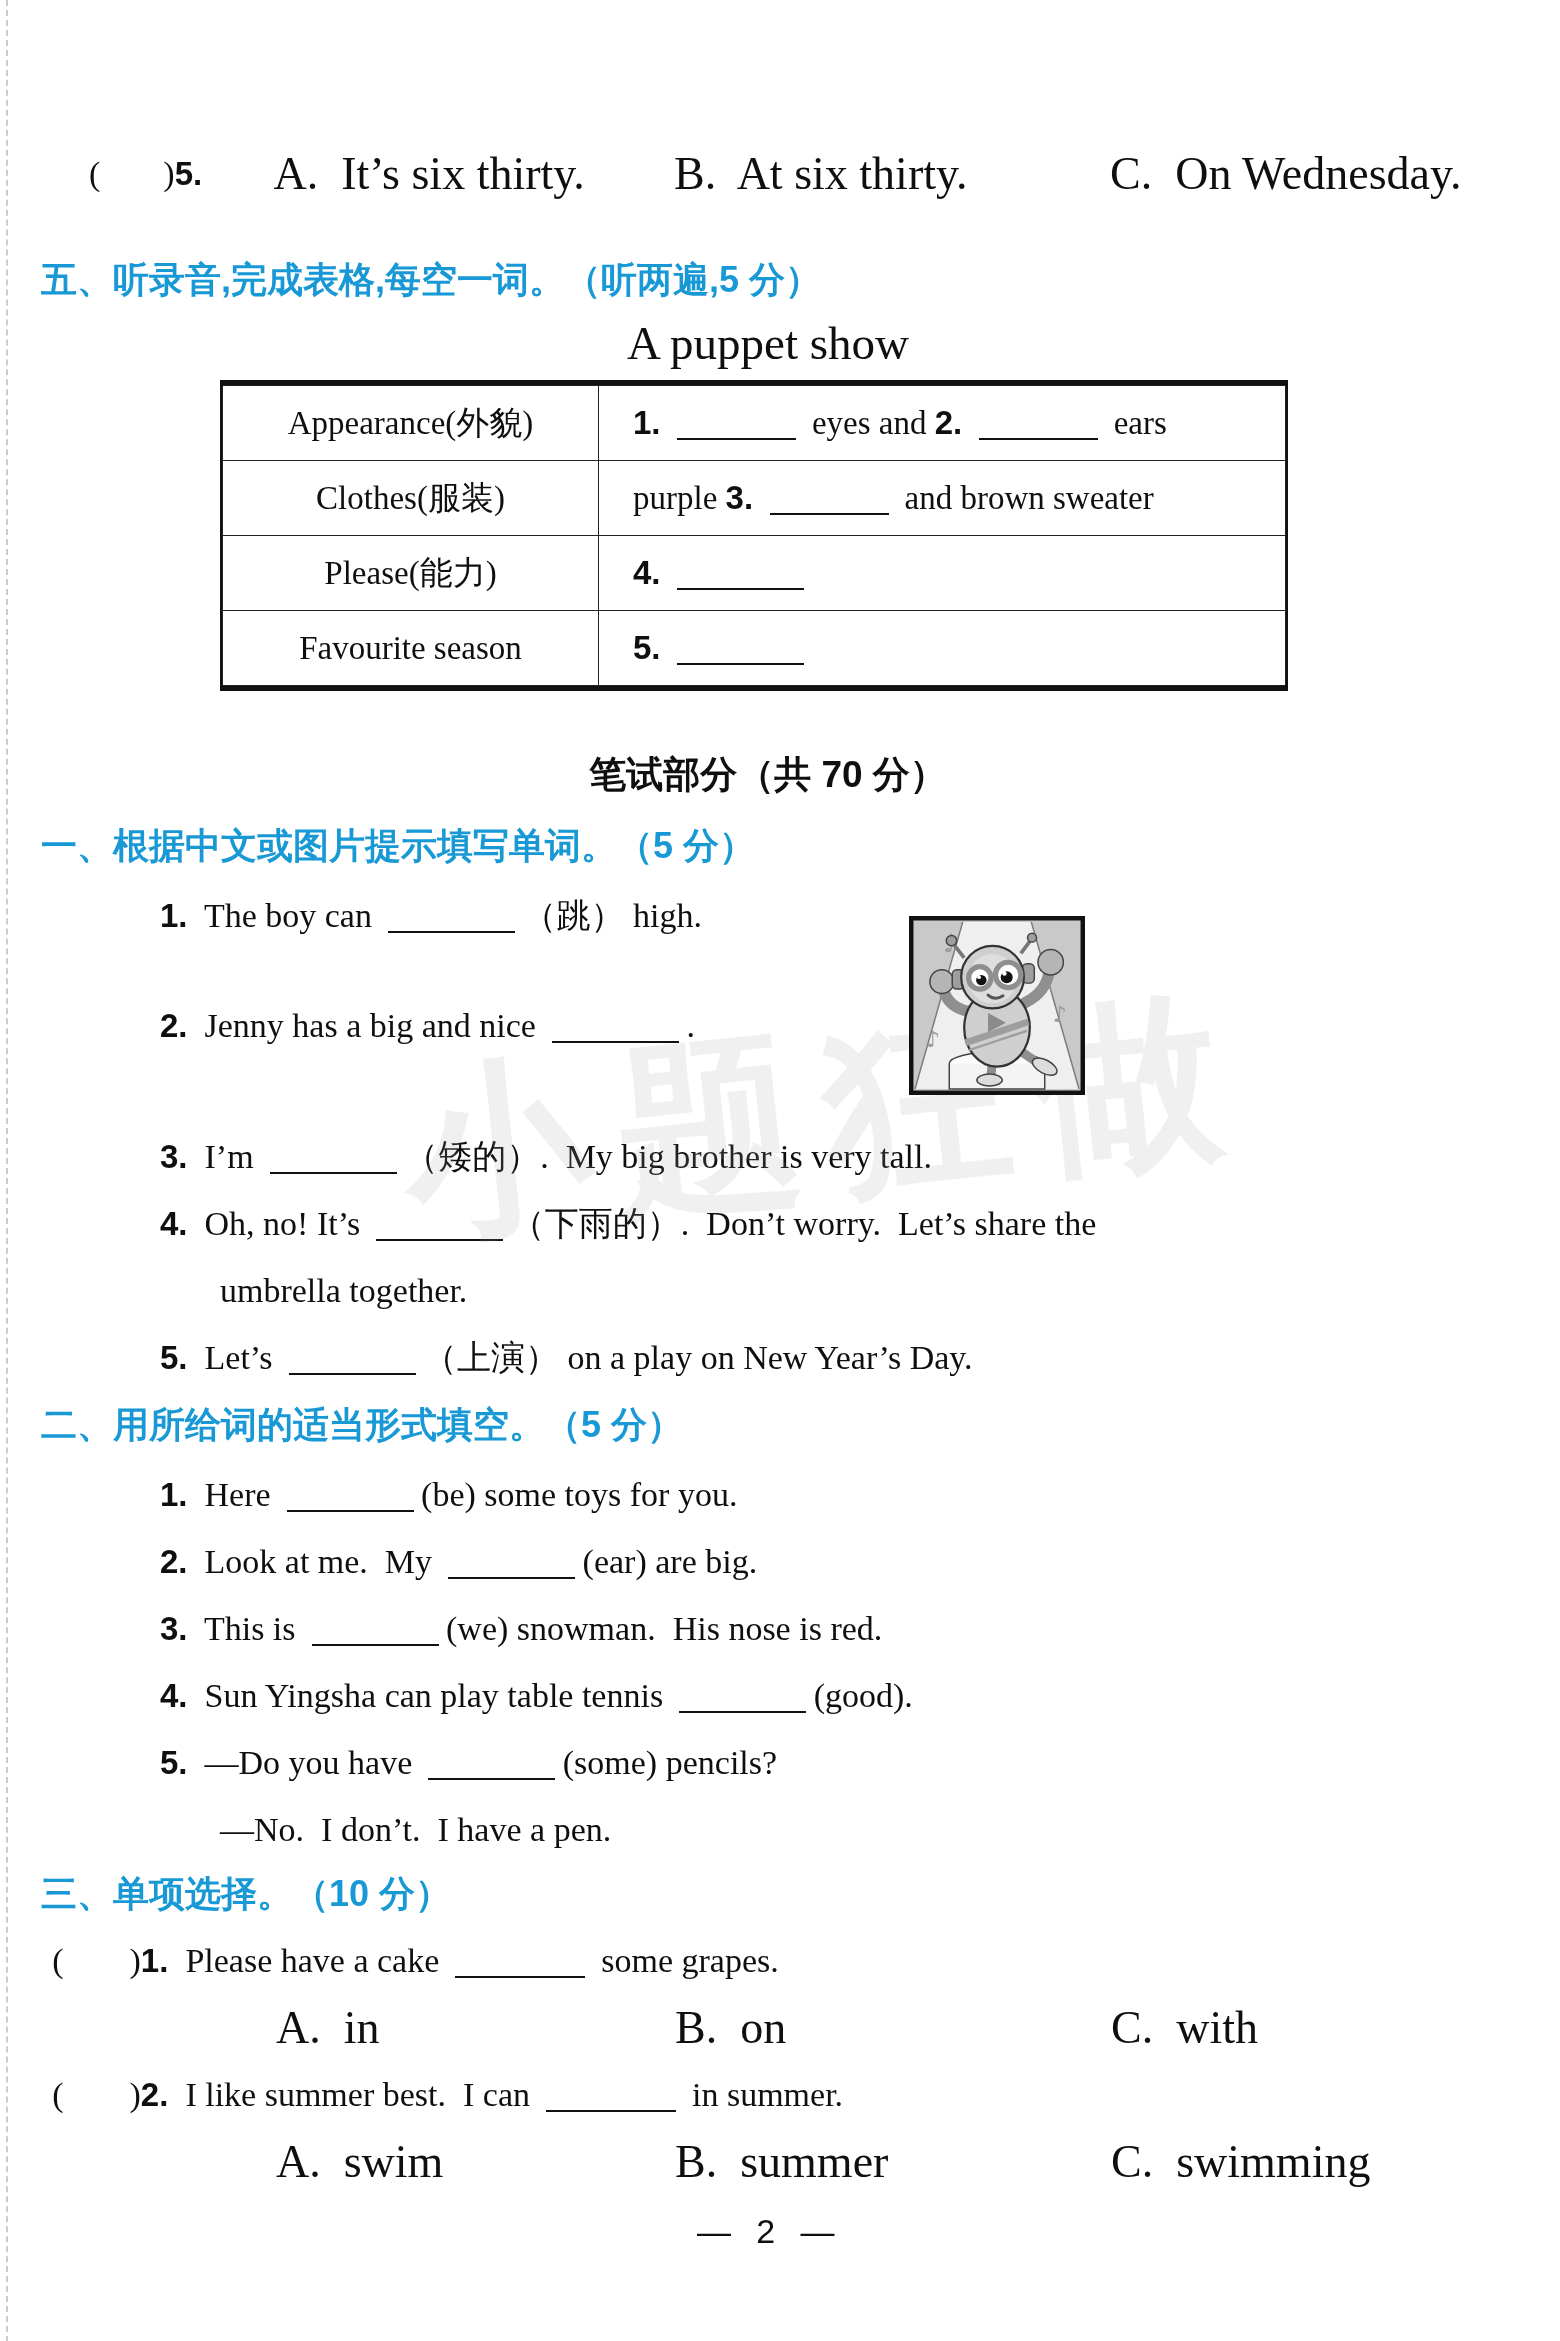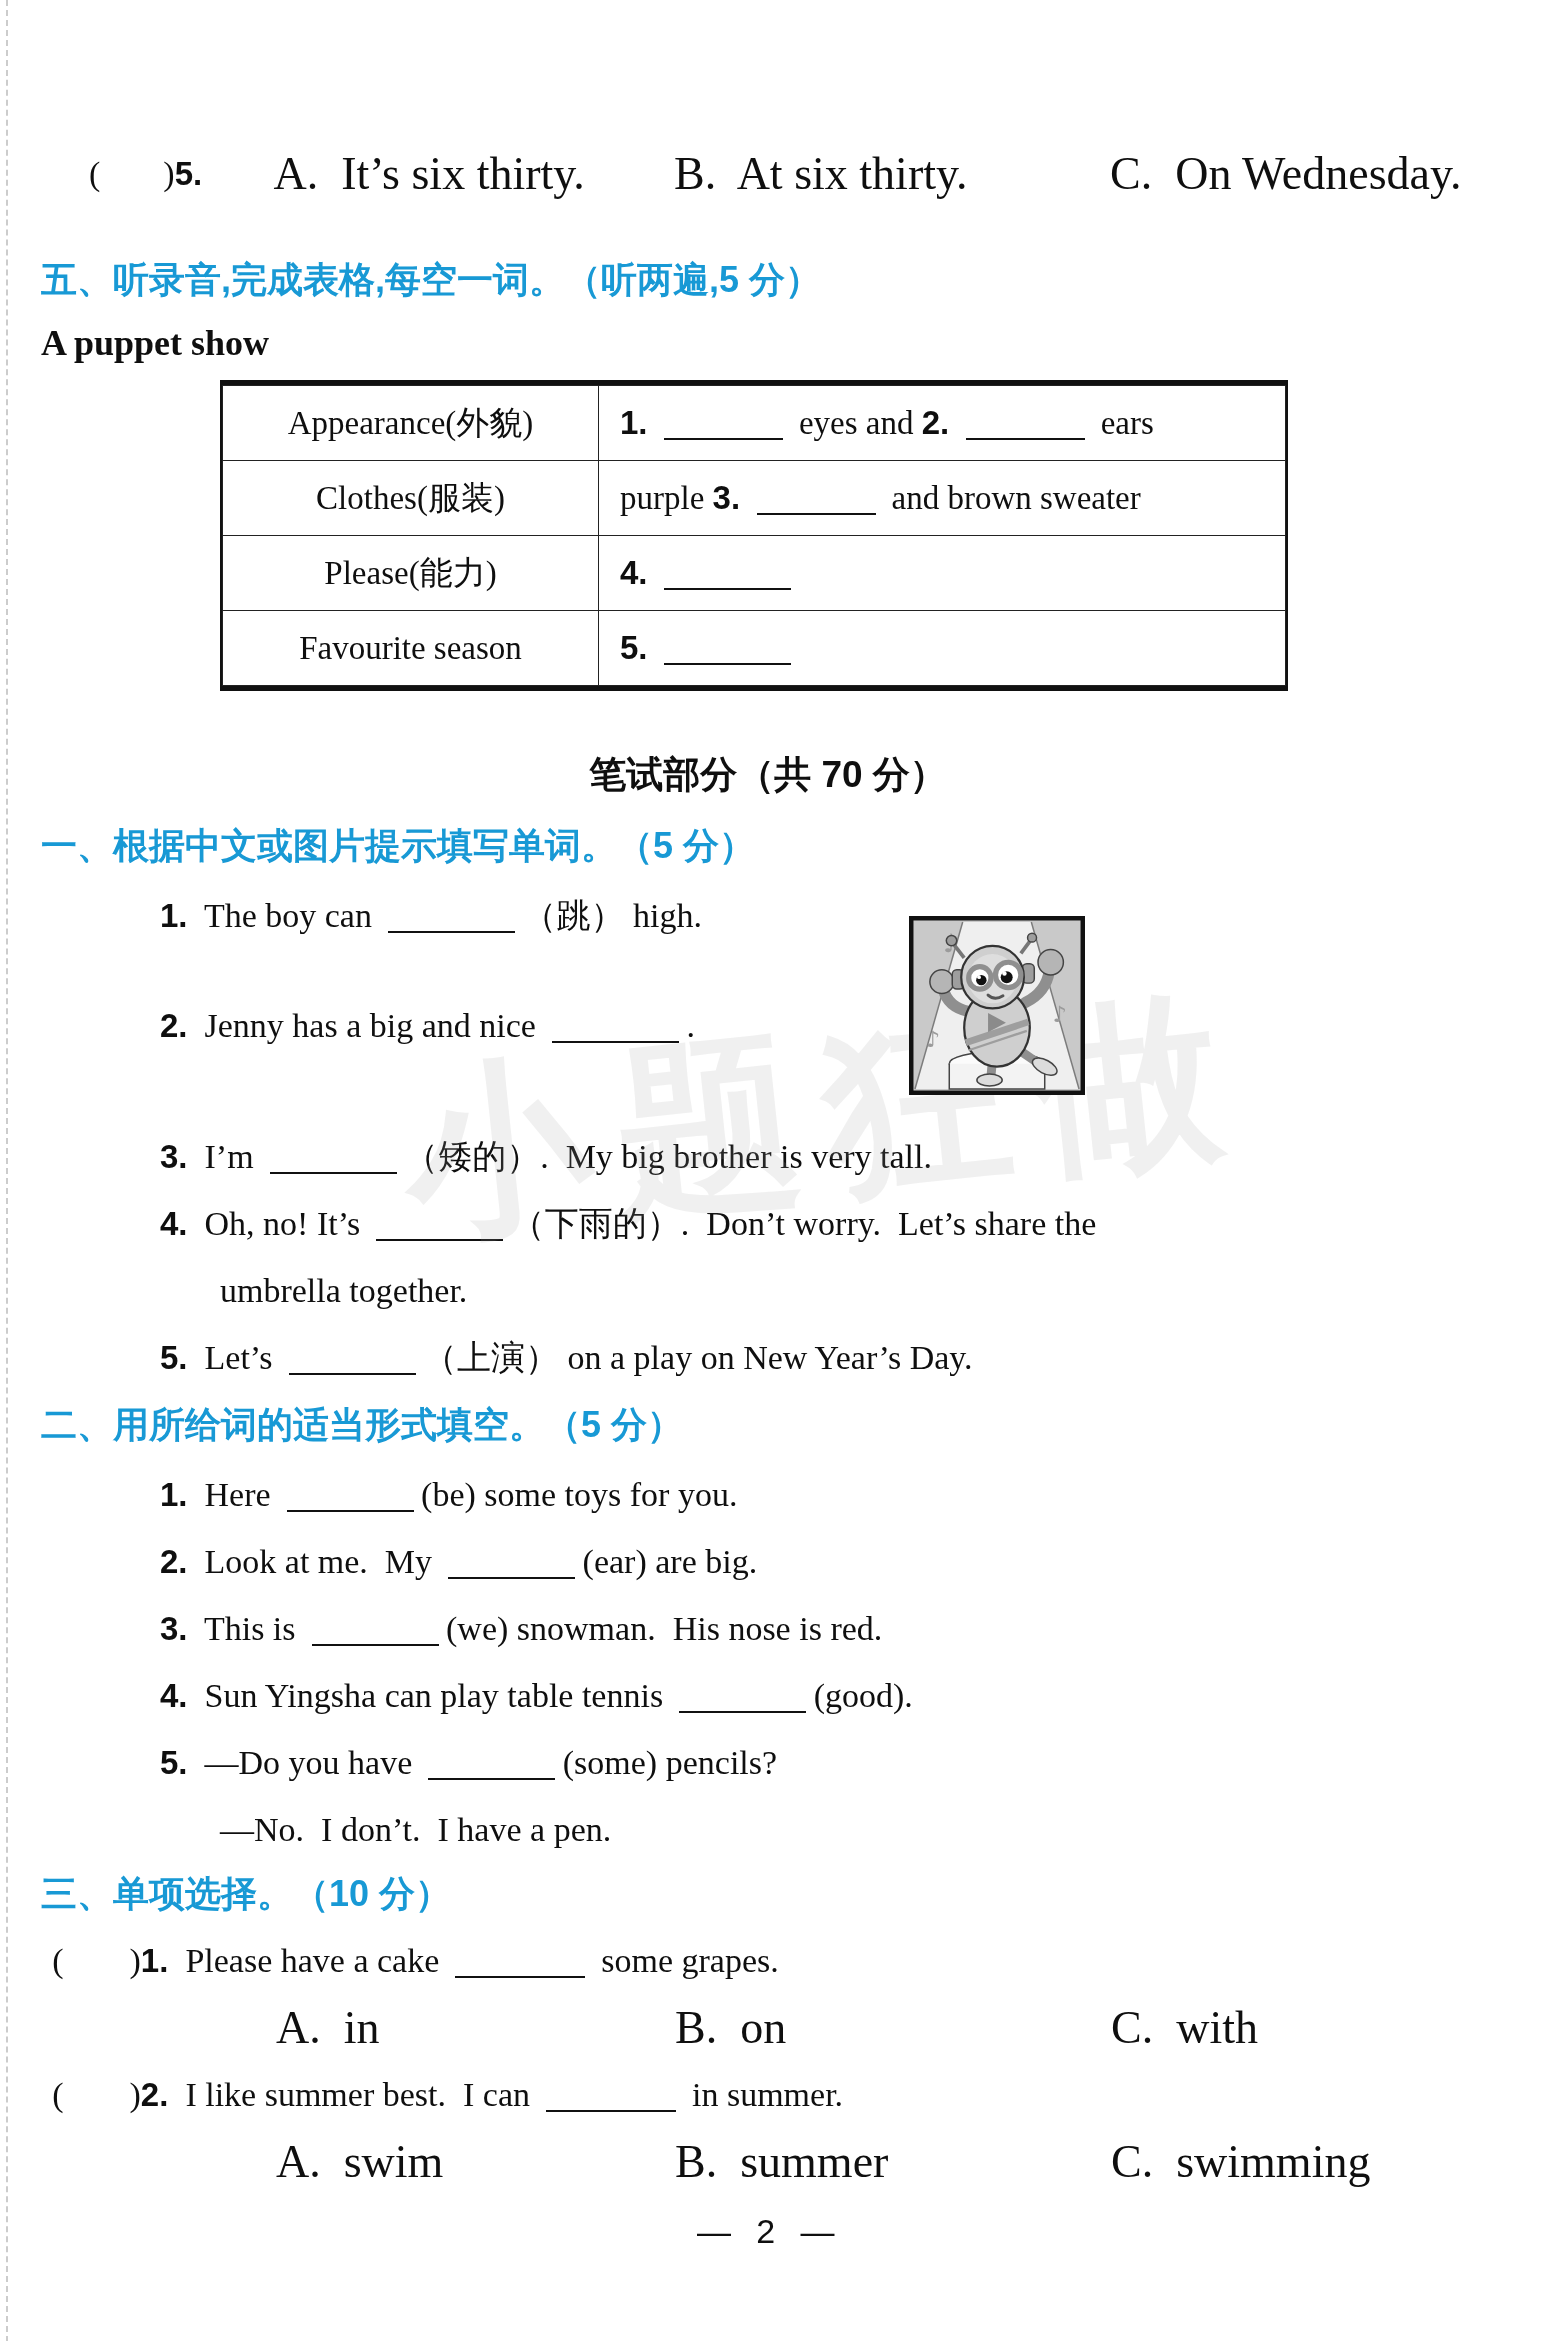--- a/index.html
+++ b/index.html
@@ -9,31 +9,31 @@
     padding-left:41px;box-sizing:border-box;overflow:hidden;
   }
   .spine{position:absolute;left:6px;top:0;height:100%;border-left:2.2px dashed #cccccc;}
   .line{font-size:34px;line-height:42px;white-space:pre;}
   .seg{white-space:pre;}
   .bnum{font-family:"Liberation Sans",sans-serif;font-weight:700;font-size:33px;}
   .blank{display:inline-block;border-bottom:2.2px solid #111;height:31px;vertical-align:-6px;margin:0 7.5px;}
   .gap{display:inline-block;}
   .h-blue{font-family:"Liberation Sans",sans-serif;font-weight:700;font-size:36px;line-height:43px;color:#1899d5;white-space:pre;}
   .h-black{font-family:"Liberation Sans",sans-serif;font-weight:700;font-size:37px;line-height:43px;text-align:center;}
-  .t-title{font-weight:700;font-size:36px;line-height:42px;}
+  .t-title{font-weight:400;font-size:47px;line-height:42px;text-align:center;}
   .center{width:1454px;}
   
   .m-q5{margin:153px 0 0 48px;display:flex;}
   .m-h5{margin-top:63px;}
   .m-title{margin-top:21px;}
   .tablewrap{margin:16.4px 0 0 179px;width:1068px;border:2.2px solid #111;border-top-width:5.2px;border-bottom-width:5.2px;box-sizing:border-box;}
   table{border-collapse:collapse;width:100%;}
   td{border:1.5px solid #222;height:72px;font-size:33px;white-space:pre;}
   td.label{width:373px;text-align:center;}
-  td.value{padding-left:21px;}
+  td.value{padding-left:34px;}
   .m-hwr{margin-top:62px;}
   .m-h1{margin-top:28px;}
   .it{margin:25px 0 0 119px;}
   .it-first{margin-top:28px;}
   .it-robot{margin-top:68px;}
   .it-after-robot{margin-top:89px;}
   .cont{margin:25px 0 0 179px;}
   .m-h2{margin-top:24px;}
   .m-h3{margin-top:21px;}
   .choice{margin:25px 0 0 11.2px;}

